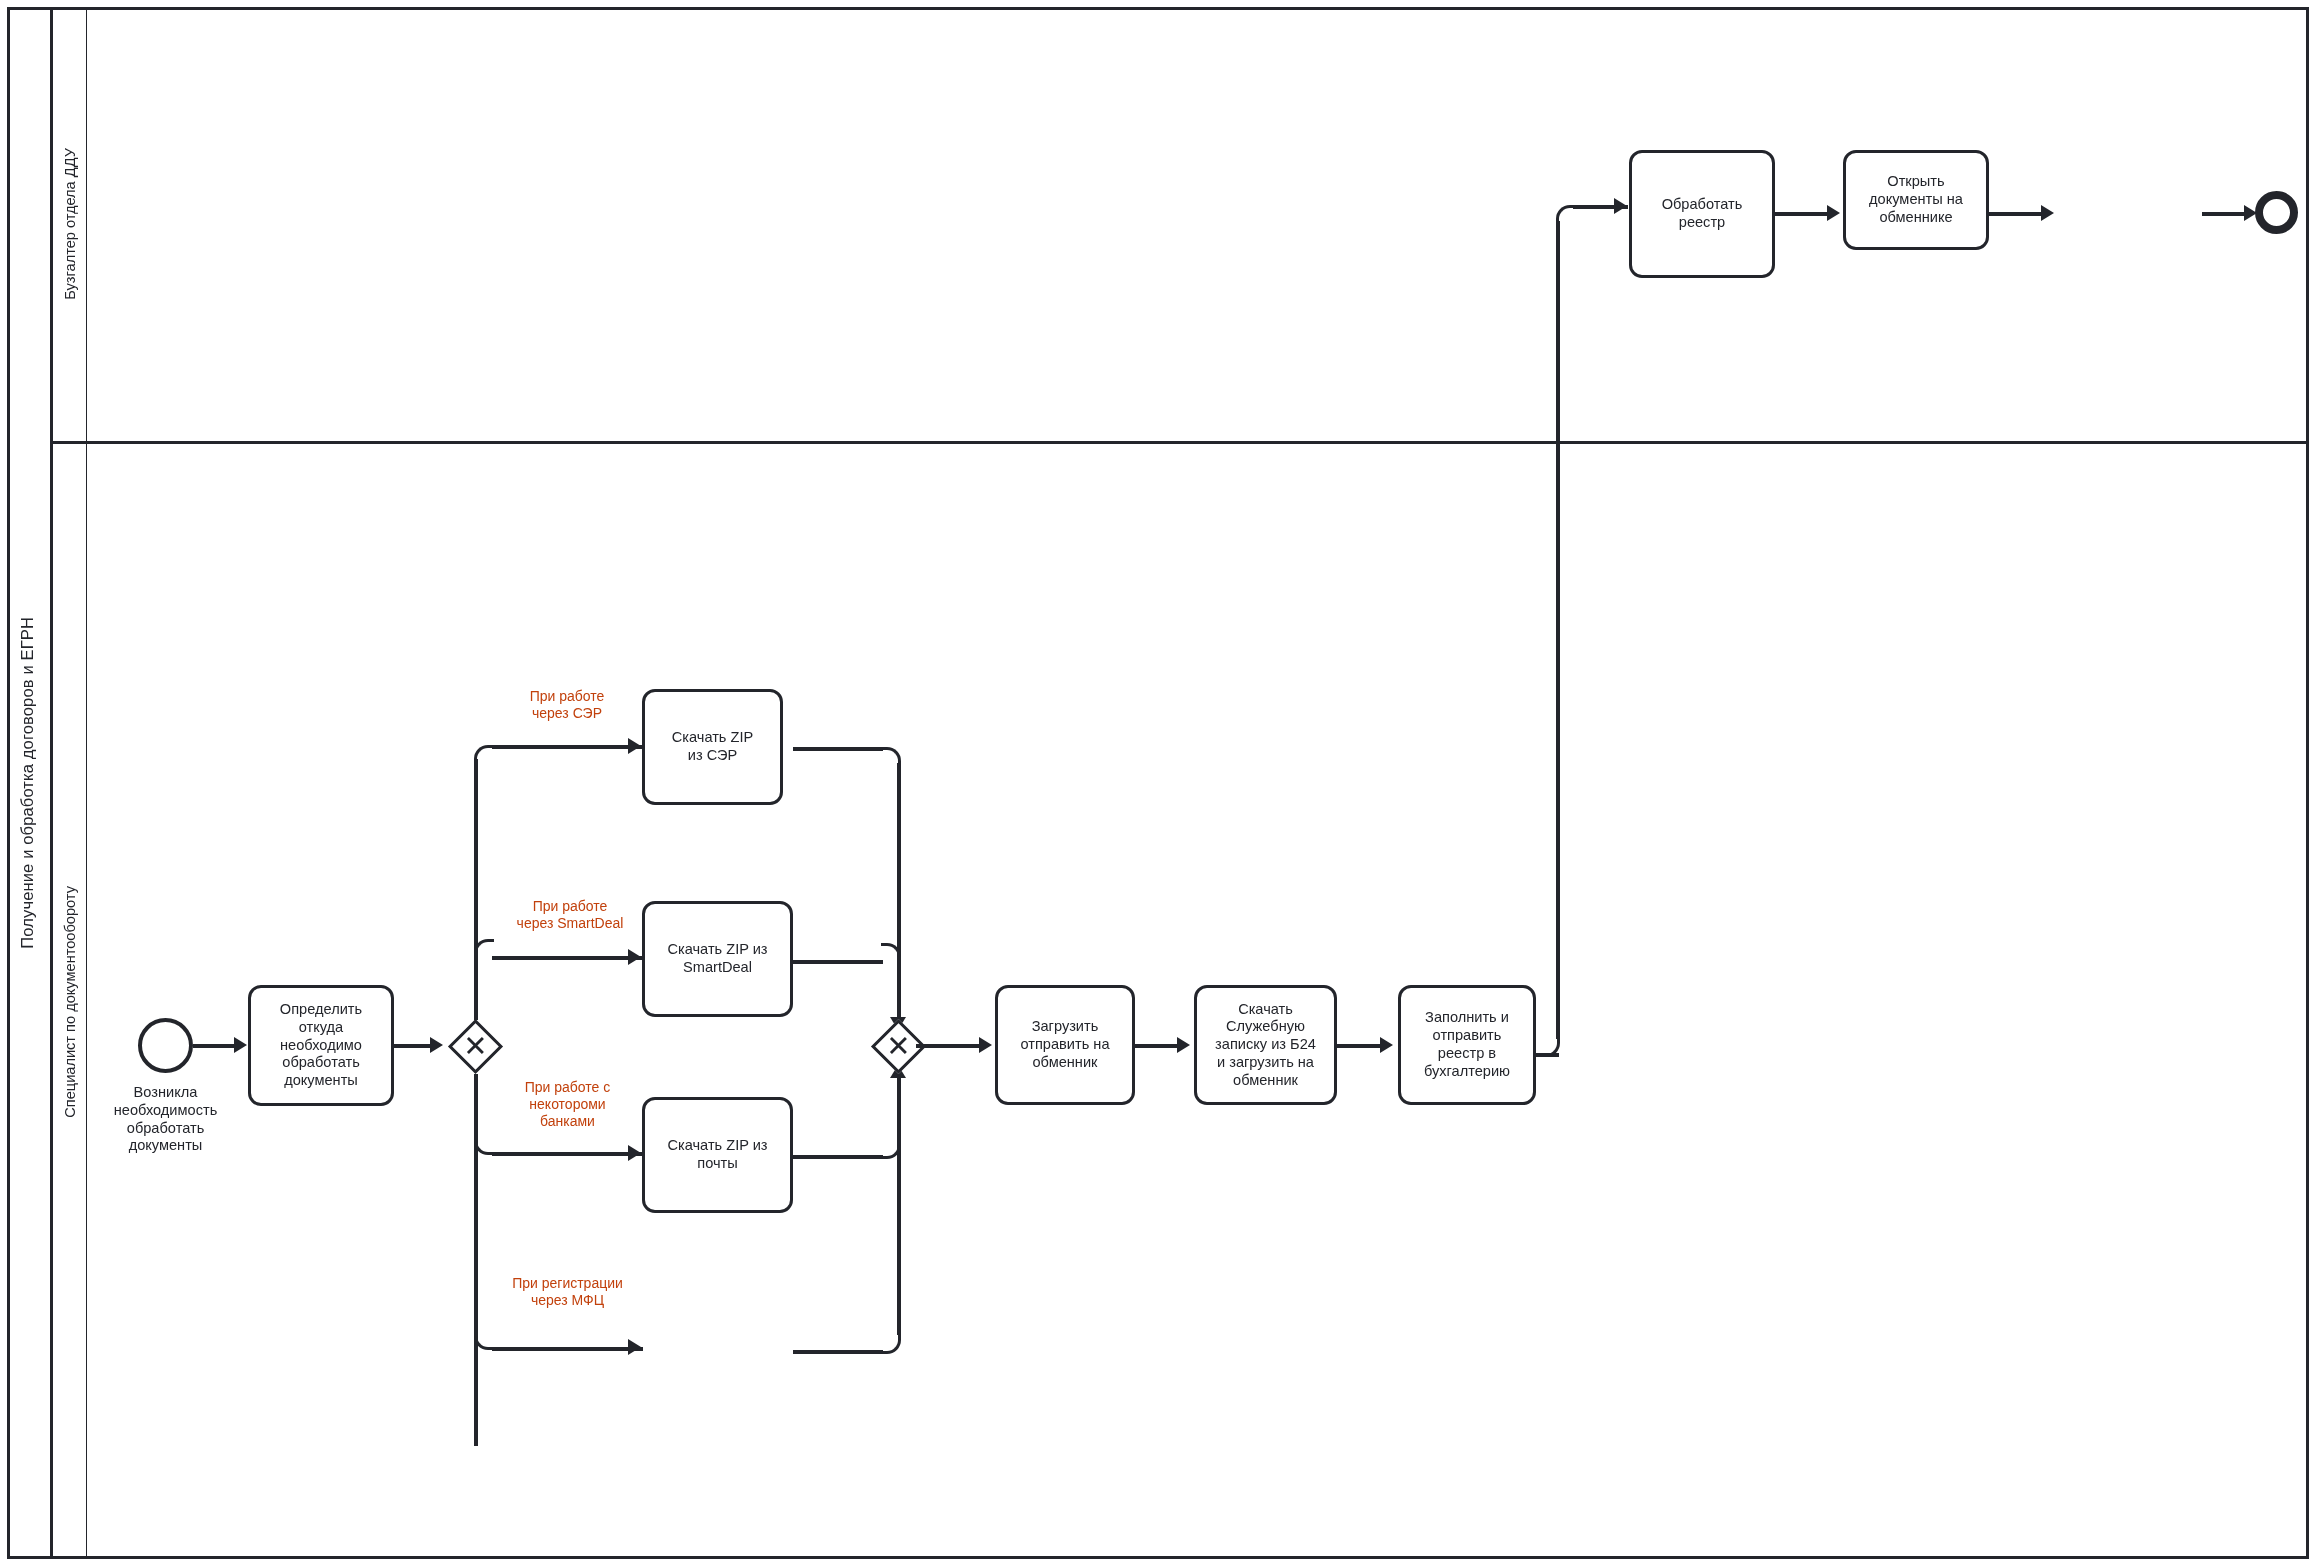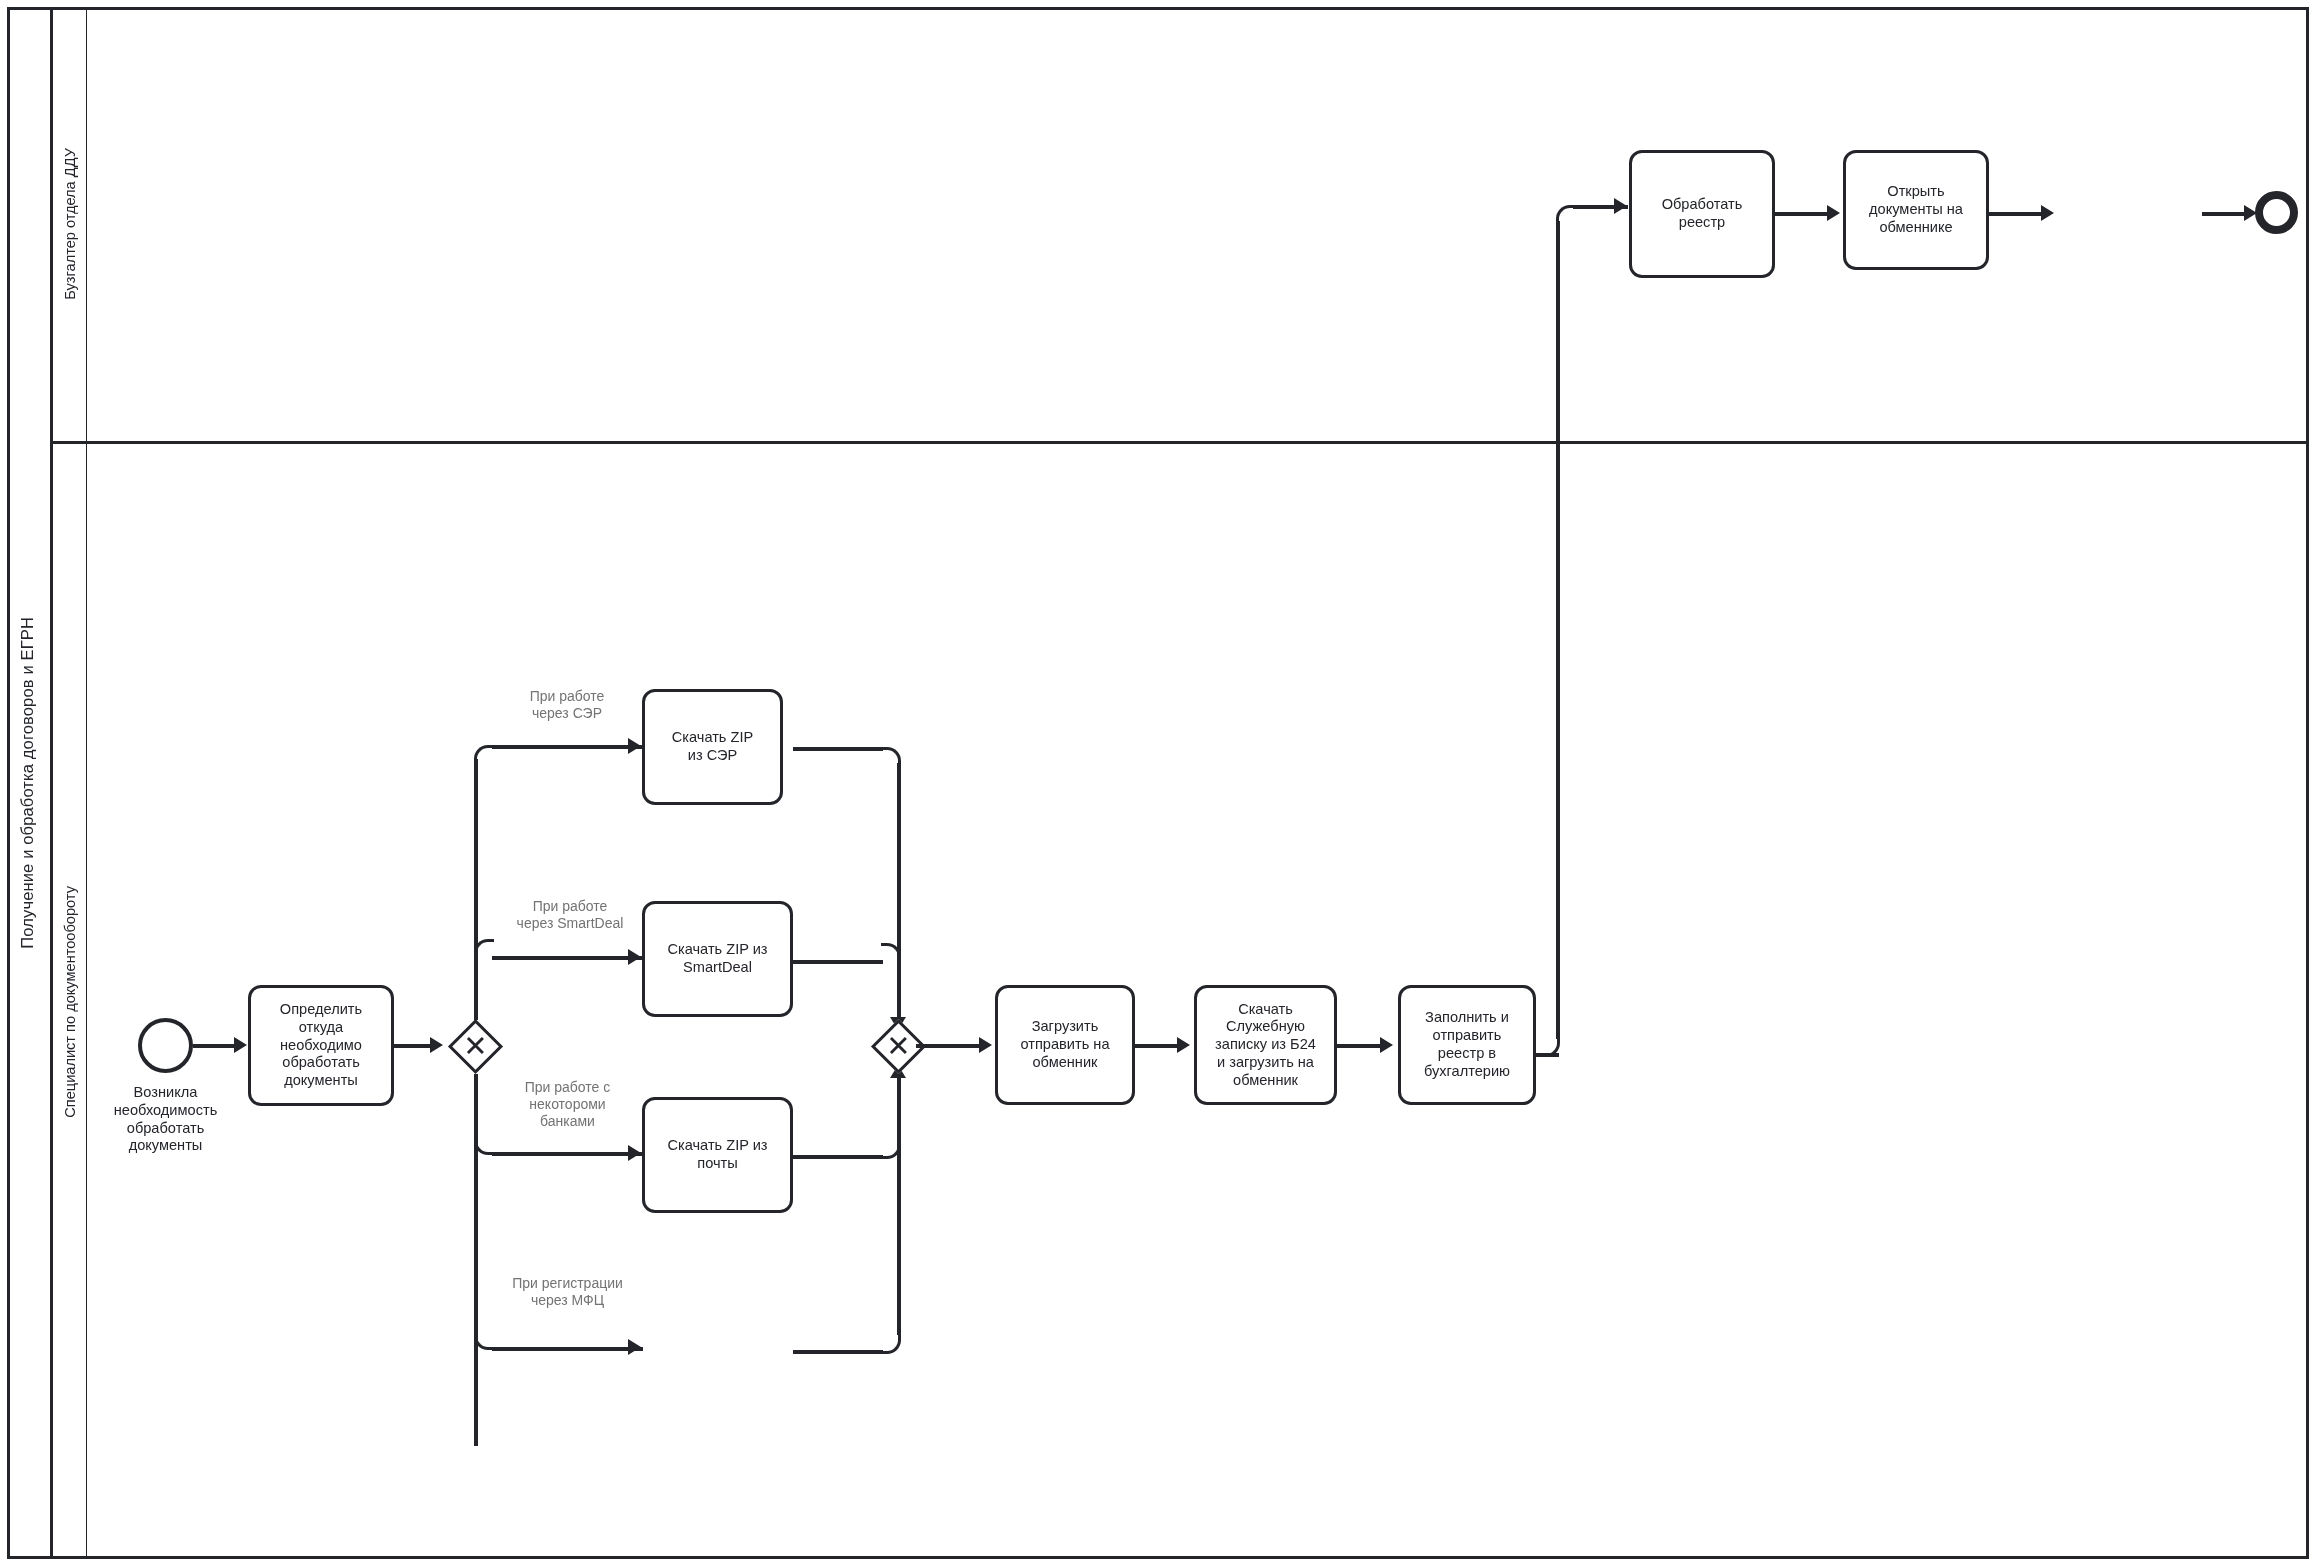--- a/index.html
+++ b/index.html
@@ -146,21 +146,21 @@
   
   .elbow-tl{ border-right:none; border-bottom:none; border-top-left-radius:14px; }
   .elbow-bl{ border-right:none; border-top:none; border-bottom-left-radius:14px; }
   .elbow-tr{ border-left:none; border-bottom:none; border-top-right-radius:14px; }
   .elbow-br{ border-left:none; border-top:none; border-bottom-right-radius:14px; }
   .flow-label{
     position:absolute;
     text-align:center;
     font-size:14px;
     line-height:1.2;
-    color:#737373;
+    color:#c2410c;
     white-space:pre-line;
   }
 </style>
 </head>
 <body>
 
 <div id="canvas">
 
   <div class="pool"></div>
 
@@ -289,21 +289,21 @@
   <div class="corner elbow-tl" style="left:1556px; top:205px; width:20px; height:20px;"></div>
   <div class="edge h" style="left:1573px; top:205px; width:55px;"></div>
   <div class="arrow right" style="left:1614px; top:198px;"></div>
 
   <div class="task" style="left:1629px; top:150px; width:146px; height:128px;">Обработать
 реестр</div>
 
   <div class="edge h" style="left:1775px; top:212px; width:55px;"></div>
   <div class="arrow right" style="left:1827px; top:205px;"></div>
 
-  <div class="task" style="left:1843px; top:150px; width:146px; height:120px;">Открыть
+  <div class="task" style="left:1843px; top:150px; width:146px; height:100px;">Открыть
 документы на
 обменнике</div>
 
   <div class="edge h" style="left:1988px; top:212px; width:55px;"></div>
   <div class="arrow right" style="left:2041px; top:205px;"></div>
 
 
   <div class="edge h" style="left:2202px; top:212px; width:45px;"></div>
   <div class="arrow right" style="left:2244px; top:205px;"></div>
 

